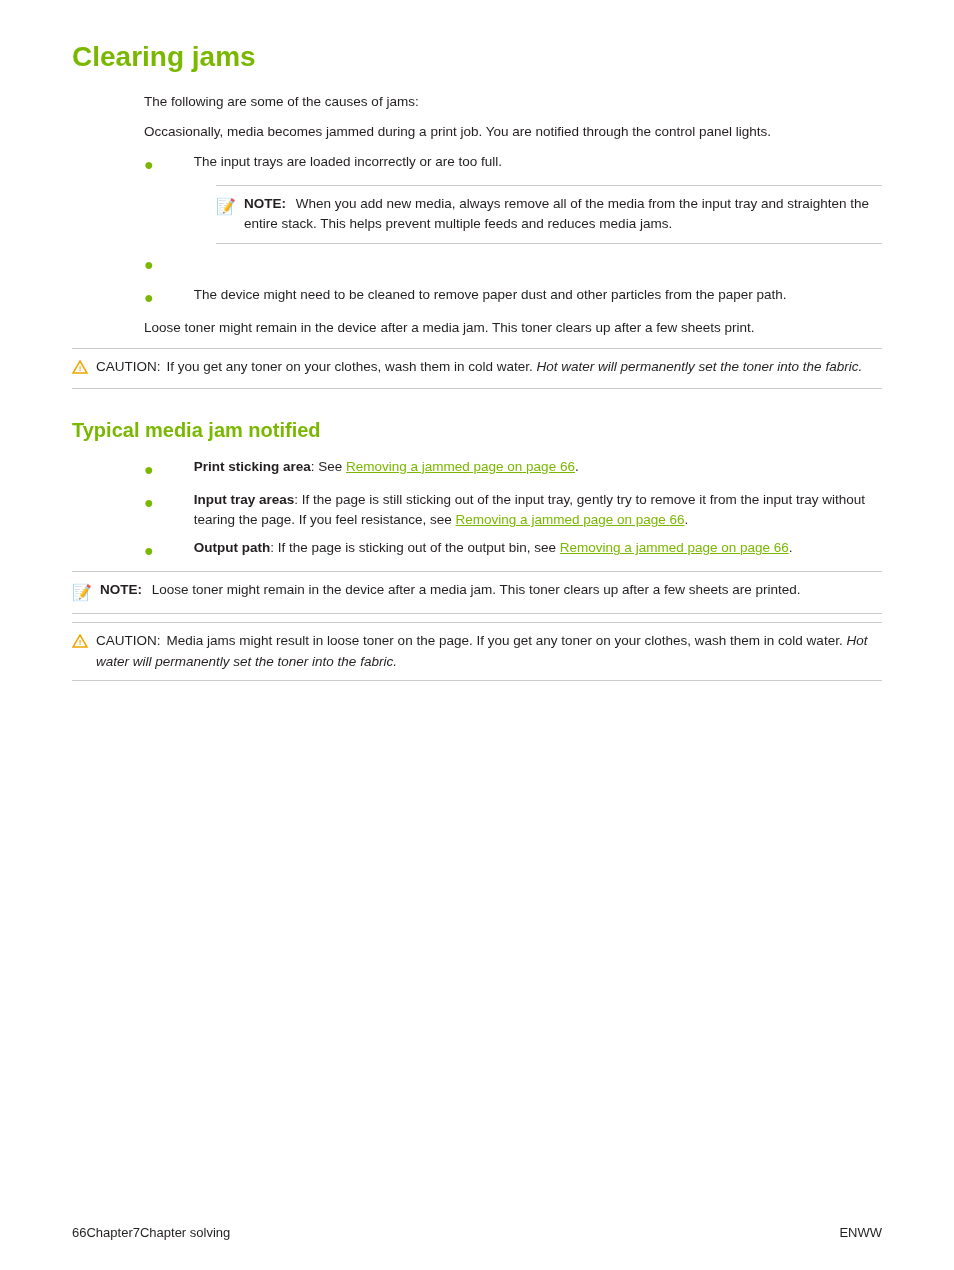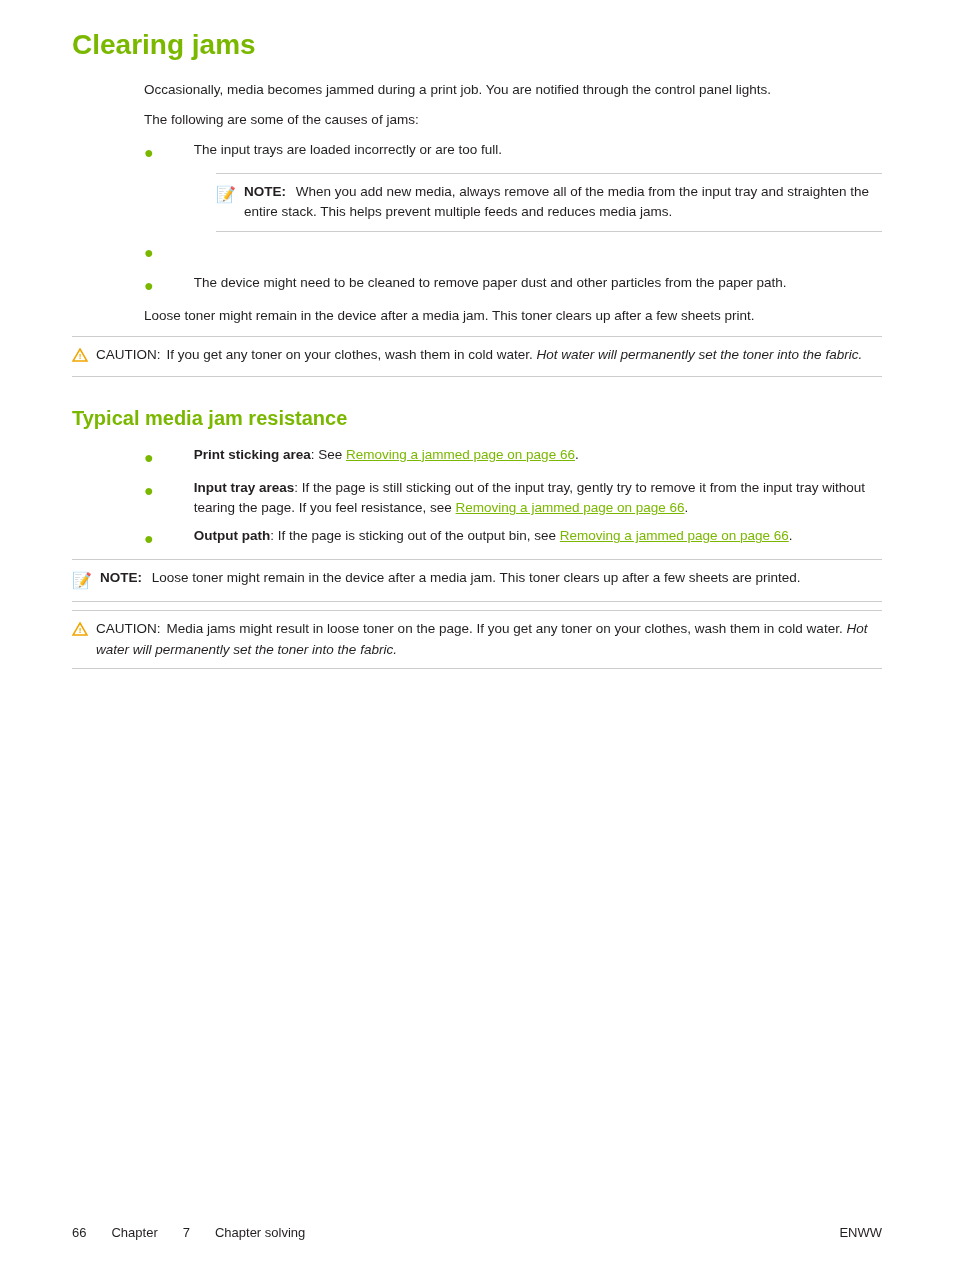--- a/index.html
+++ b/index.html
@@ -14,21 +14,21 @@
       font-size: 14px;
       color: #231f20;
       width: 954px;
       min-height: 1270px;
       position: relative;
     }
 
     .page {
       width: 954px;
       min-height: 1270px;
-      padding: 28px 72px 60px 72px;
+      padding: 40px 72px 60px 72px;
       position: relative;
     }
 
     .chapter-title {
       font-size: 28px;
       font-weight: bold;
       color: #7ab800;
       margin-bottom: 18px;
       line-height: 1.2;
     }
@@ -161,33 +161,33 @@
       display: flex;
       justify-content: space-between;
       padding: 0 72px;
       font-size: 13px;
       color: #231f20;
       border-top: none;
     }
 
     .footer-left {
       display: flex;
-      gap: 25px;
+      gap: 0;
       text-align: center;
     }
   </style>
 </head>
 <body>
 
 <div class="page">
 
   <h1 class="chapter-title">Clearing jams</h1>
 
+  <p class="body-text">The following are some of the causes of jams:</p>
   <p class="body-text">Occasionally, media becomes jammed during a print job. You are notified through the control panel lights.</p>
-  <p class="body-text">The following are some of the causes of jams:</p>
 
   <div class="bullet-list">
 
     <div class="bullet-item">
       <span class="bullet-dot">●</span>
       <span class="bullet-text">The input trays are loaded incorrectly or are too full.</span>
     </div>
 
     <div class="note-box">
       <span class="note-icon">📝</span>
@@ -215,21 +215,21 @@
       <svg width="16" height="14" viewBox="0 0 16 14" fill="none" xmlns="http://www.w3.org/2000/svg">
         <path d="M8 1L15 13H1L8 1Z" stroke="#f0a500" stroke-width="1.5" fill="none"></path>
         <text x="8" y="11" text-anchor="middle" font-size="8" font-weight="bold" fill="#f0a500">!</text>
       </svg>
     </span>
     <span>
       <span class="caution-label">CAUTION:</span><span>If you get any toner on your clothes, wash them in cold water.</span> <span class="italic-text">Hot water will permanently set the toner into the fabric.</span>
     </span>
   </div>
 
-  <h2 class="section-title">Typical media jam resistance</h2>
+  <h2 class="section-title">Typical media jam notified</h2>
 
   <div class="section-bullet-list">
 
     <div class="bullet-item">
       <span class="bullet-dot">●</span>
       <span class="bullet-text">
         <span class="bold-term">Print sticking area</span><span>: See </span><a class="link">Removing a jammed page on page 66</a><span>.</span>
       </span>
     </div>
 

